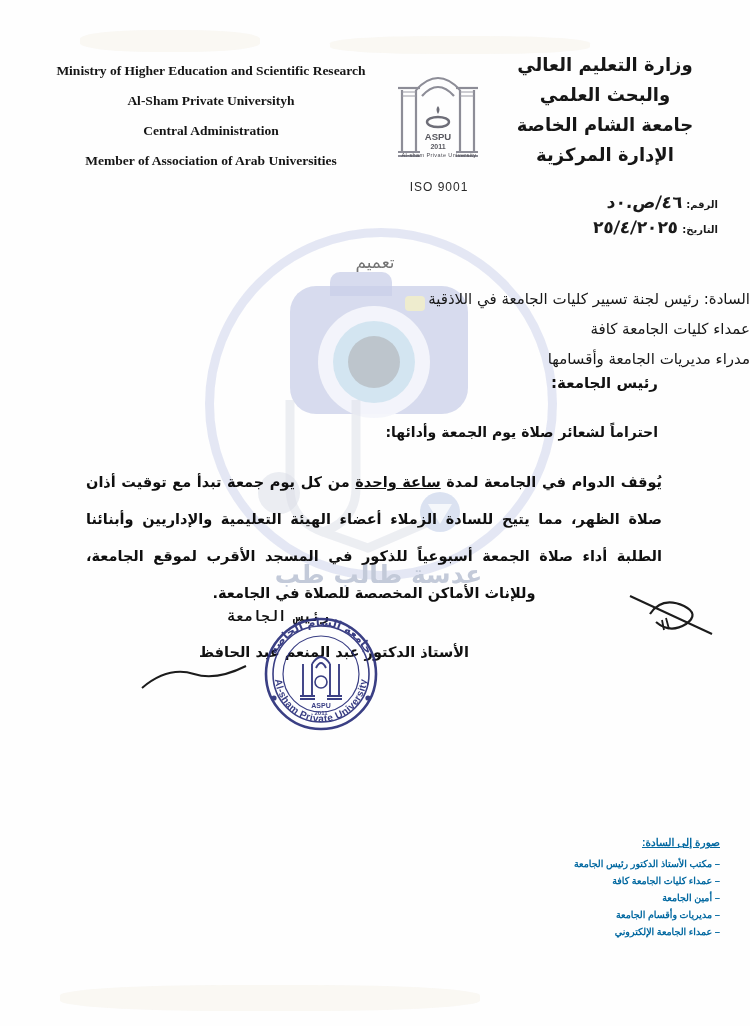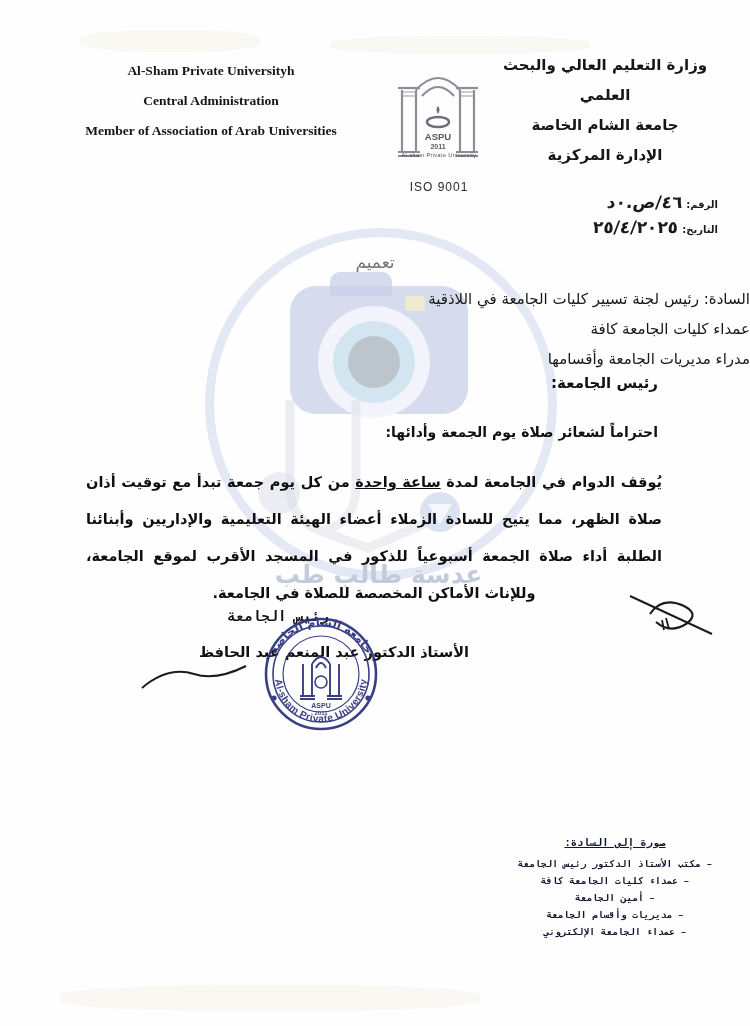--- a/index.html
+++ b/index.html
@@ -149,21 +149,21 @@
 
   .ar-header {
     position: absolute;
     right: 30px;
     top: 50px;
     width: 230px;
     text-align: center;
     direction: rtl;
     font-family: "DejaVu Sans", "Liberation Sans", sans-serif;
     font-weight: bold;
-    font-size: 15px;
+    font-size: 18px;
     color: #161616;
     line-height: 30px;
   }
 
   
   .logo-wrap {
     position: absolute;
     left: 378px;
     top: 52px;
     width: 120px;
@@ -327,23 +327,23 @@
   .hand-1 { left: 626px; top: 584px; }
   .hand-2 { left: 140px; top: 660px; }
 
   
   .cc-block {
     position: absolute;
     right: 30px;
     top: 836px;
     width: 210px;
     direction: rtl;
-    text-align: center;
-    font-family: Liberation Mono, monospace;
-    color: #0f172a;
+    text-align: right;
+    font-family: Liberation Sans, sans-serif;
+    color: #0369a1;
   }
   .cc-head {
     font-size: 10.5px;
     font-weight: 700;
     text-decoration: underline;
     margin-bottom: 7px;
   }
   .cc-item {
     font-size: 9.5px;
     font-weight: 700;
@@ -382,20 +382,21 @@
       <path d="M140 148 L205 120" stroke="#dcdfe8" stroke-width="9" fill="none" stroke-linecap="round"></path>
       <circle cx="212" cy="112" r="20" fill="#b9c8e6"></circle>
       <path d="M200 104 L212 124 L224 104 Z" fill="#ffffff" opacity=".75"></path>
     </svg>
     <div class="wm-text">عدسة طالب طب</div>
   </div>
 
   <div class="content">
 
     <div class="eng-header">
+      <div>Ministry of Higher Education and Scientific Research</div>
       <div>Al-Sham Private Universityh</div>
       <div>Central Administration</div>
       <div>Member of Association of Arab Universities</div>
     </div>
 
     <div class="ar-header">
       <div>وزارة التعليم العالي والبحث العلمي</div>
       <div>جامعة الشام الخاصة</div>
       <div>الإدارة المركزية</div>
     </div>

